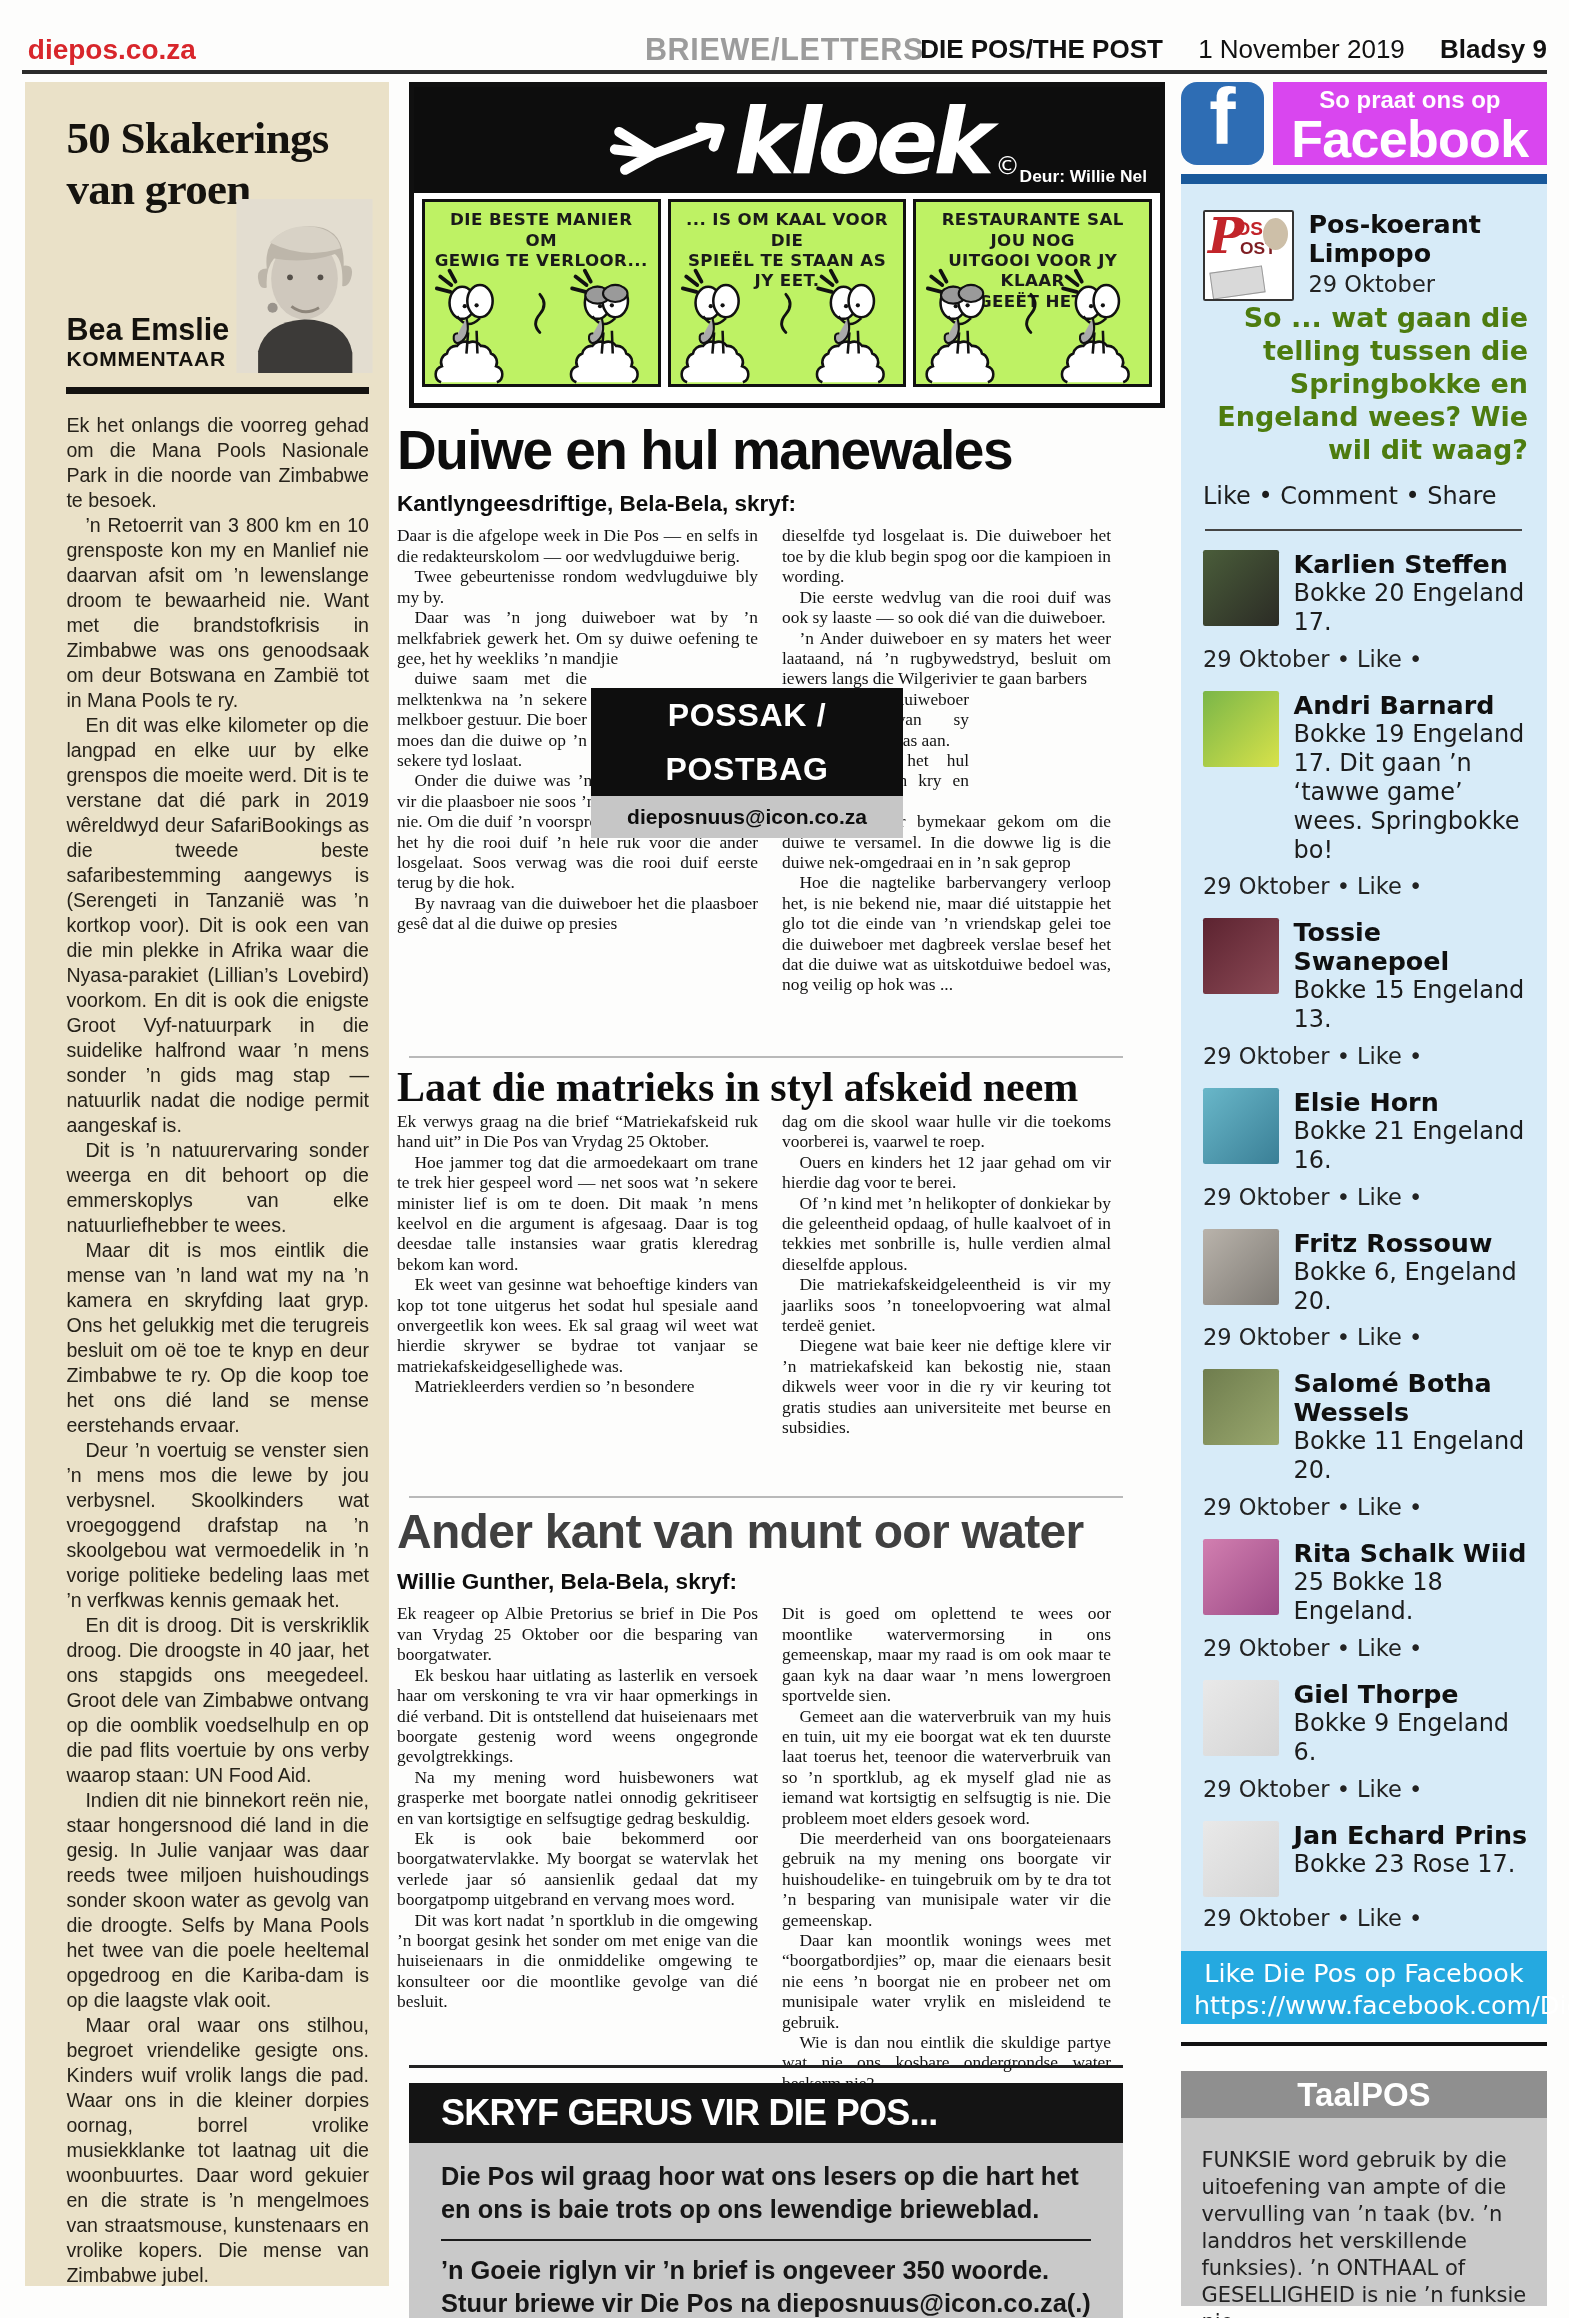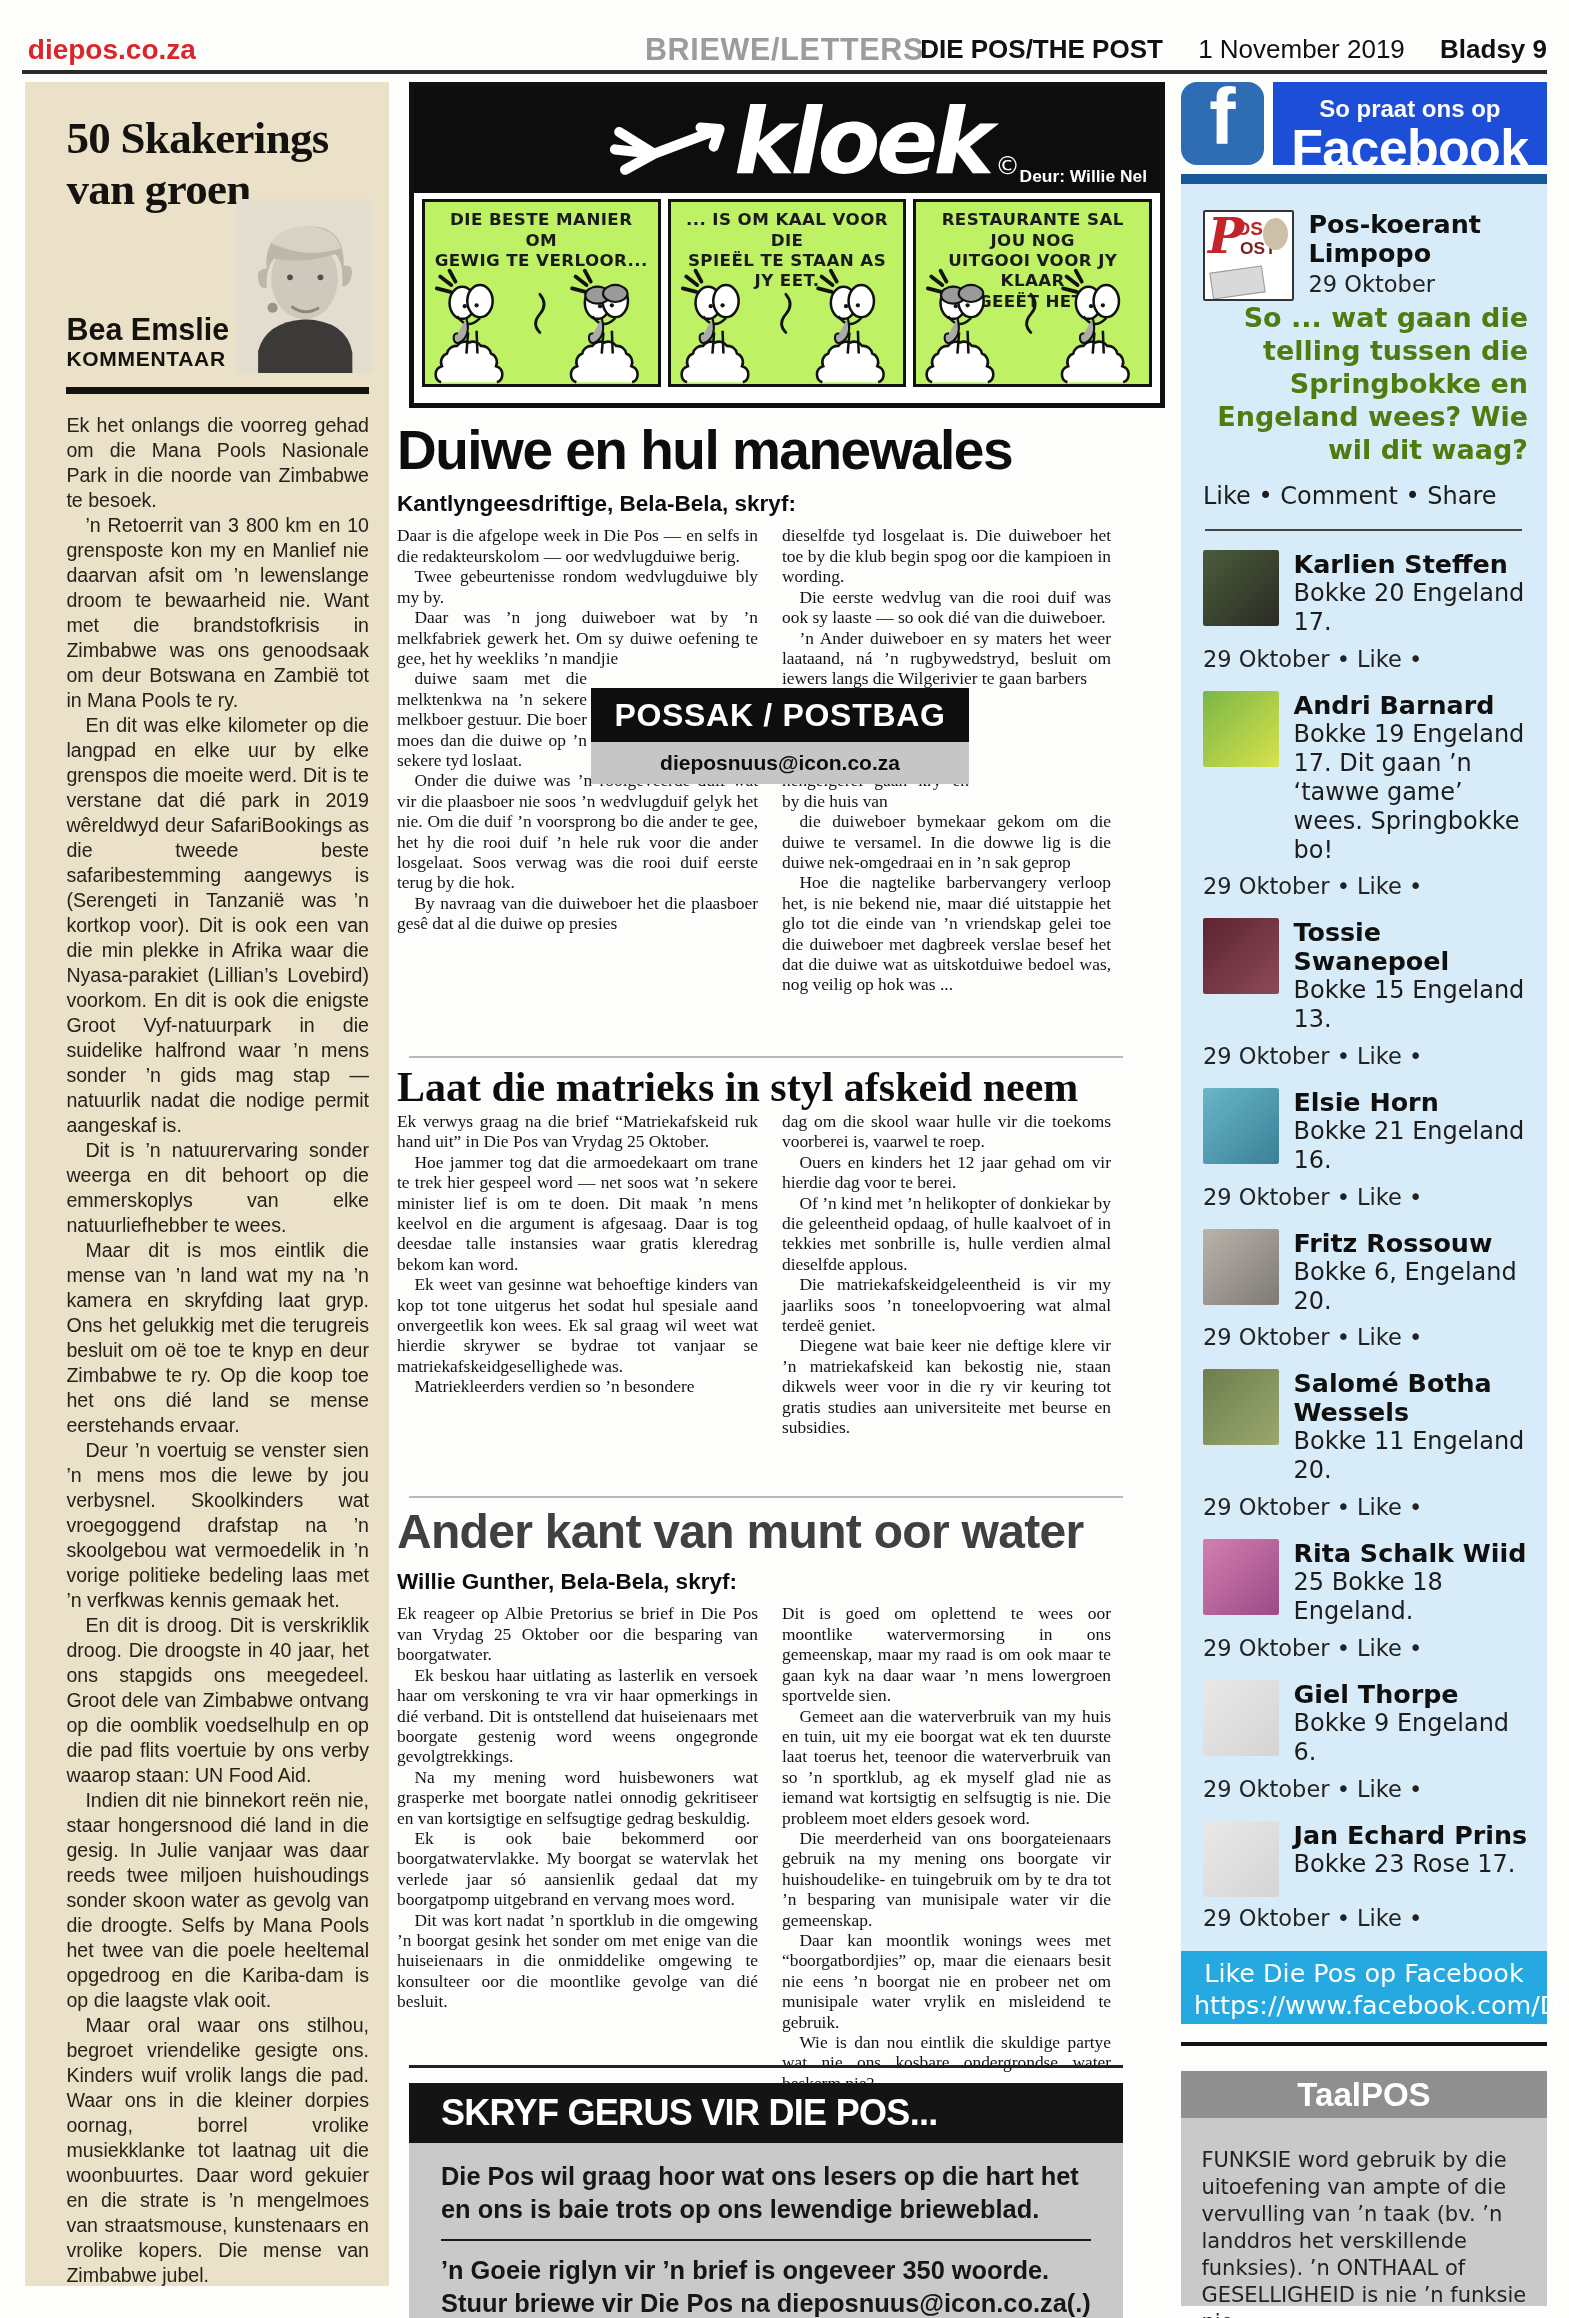--- a/index.html
+++ b/index.html
@@ -43,39 +43,39 @@
   .art-h-serif{margin:0;font:bold 42px/48px "Liberation Serif",serif;color:#0d0d0d;}
   .art-h-sans3{margin:0;font:bold 48px/52px "Liberation Sans",sans-serif;letter-spacing:-0.7px;color:#404040;}
   .byline{margin:10.2px 0 7.3px;font:bold 22.5px/28px "Liberation Sans",sans-serif;color:#0d0d0d;}
   .cols{position:relative;}
   .colA{position:absolute;left:0;top:0;width:361px;}
   .colB{position:absolute;left:385px;top:0;width:329px;}
   .cols p{margin:0;font:17.4px/20.4px "Liberation Serif",serif;color:#121212;text-align:justify;}
   .cols p + p, .cols .cont p{text-indent:17.4px;}
   .narrowA{width:190px;}
   .narrowB{width:187px;margin-left:142px;}
-  .possak{position:absolute;left:194px;top:163px;width:378px;z-index:3;}
+  .possak{position:absolute;left:194px;top:163px;width:312px;z-index:3;}
   .possak-head{background:#0e0e0e;color:#fff;text-align:center;
                font:bold 32px/54px "Liberation Sans",sans-serif;letter-spacing:0.7px;}
   .possak-mail{background:#c6c6c6;color:#0d0d0d;text-align:center;
                font:bold 21px/42px "Liberation Sans",sans-serif;}
   .hr-light{position:absolute;left:409px;width:714px;height:2.2px;background:#b9b9b9;}
   .hr-dark{position:absolute;left:409px;width:714px;height:2.9px;background:#222;}
   
   .writebox{position:absolute;left:409px;top:2083px;width:714px;}
   .wb-head{background:#141414;color:#fff;padding-left:32px;
            font:bold 36px/60px "Liberation Sans",sans-serif;letter-spacing:-0.7px;}
   .wb-body{background:#c9c9c9;padding:17.4px 32px 22px;box-sizing:border-box;}
   .wb-body p{margin:0;font:bold 25.4px/33px "Liberation Sans",sans-serif;color:#161616;}
   .wb-div{border-top:2.9px solid #1a1a1a;margin:13px 0;}
   
   .fb-head{position:absolute;left:1181px;top:82px;width:366px;height:83px;display:flex;}
   .fb-logo{width:83px;height:83px;background:#2e6db4;border-radius:16px;color:#fff;flex:none;
            font:bold 79px/70px "Liberation Sans",sans-serif;text-align:center;overflow:hidden;}
-  .fb-title{flex:1;margin-left:8.7px;background:#1d4ed8;color:#fff;text-align:center;padding-top:13px;}
+  .fb-title{flex:1;margin-left:8.7px;background:#d946ef;color:#fff;text-align:center;padding-top:4px;}
   .fb-tag{font:bold 24px/28px "Liberation Sans",sans-serif;}
   .fb-brand{font:bold 52px/51px "Liberation Sans",sans-serif;letter-spacing:-0.7px;}
   .fb-darkbar{position:absolute;left:1181px;top:174px;width:366px;height:10.2px;background:#19599b;}
   .fb-panel{position:absolute;left:1181px;top:184px;width:366px;height:1767px;background:#d7ebf8;
             box-sizing:border-box;padding:26px 19px 7.3px 22px;overflow:hidden;}
   .fb-row{display:flex;}
   .fb-avatar{width:76px;height:76px;flex:none;border-radius:2.2px;}
   .fb-avatar.lead{width:87px;height:87px;background:#fff;border:2.2px solid #333;position:relative;overflow:hidden;}
   .pos-p{position:absolute;left:2.9px;top:0;font:italic bold 48px/48px "DejaVu Serif",serif;color:#c2242a;}
   .pos-os{position:absolute;left:30.5px;top:7.3px;font:bold 19px/19px "Liberation Sans",sans-serif;color:#c2242a;}

